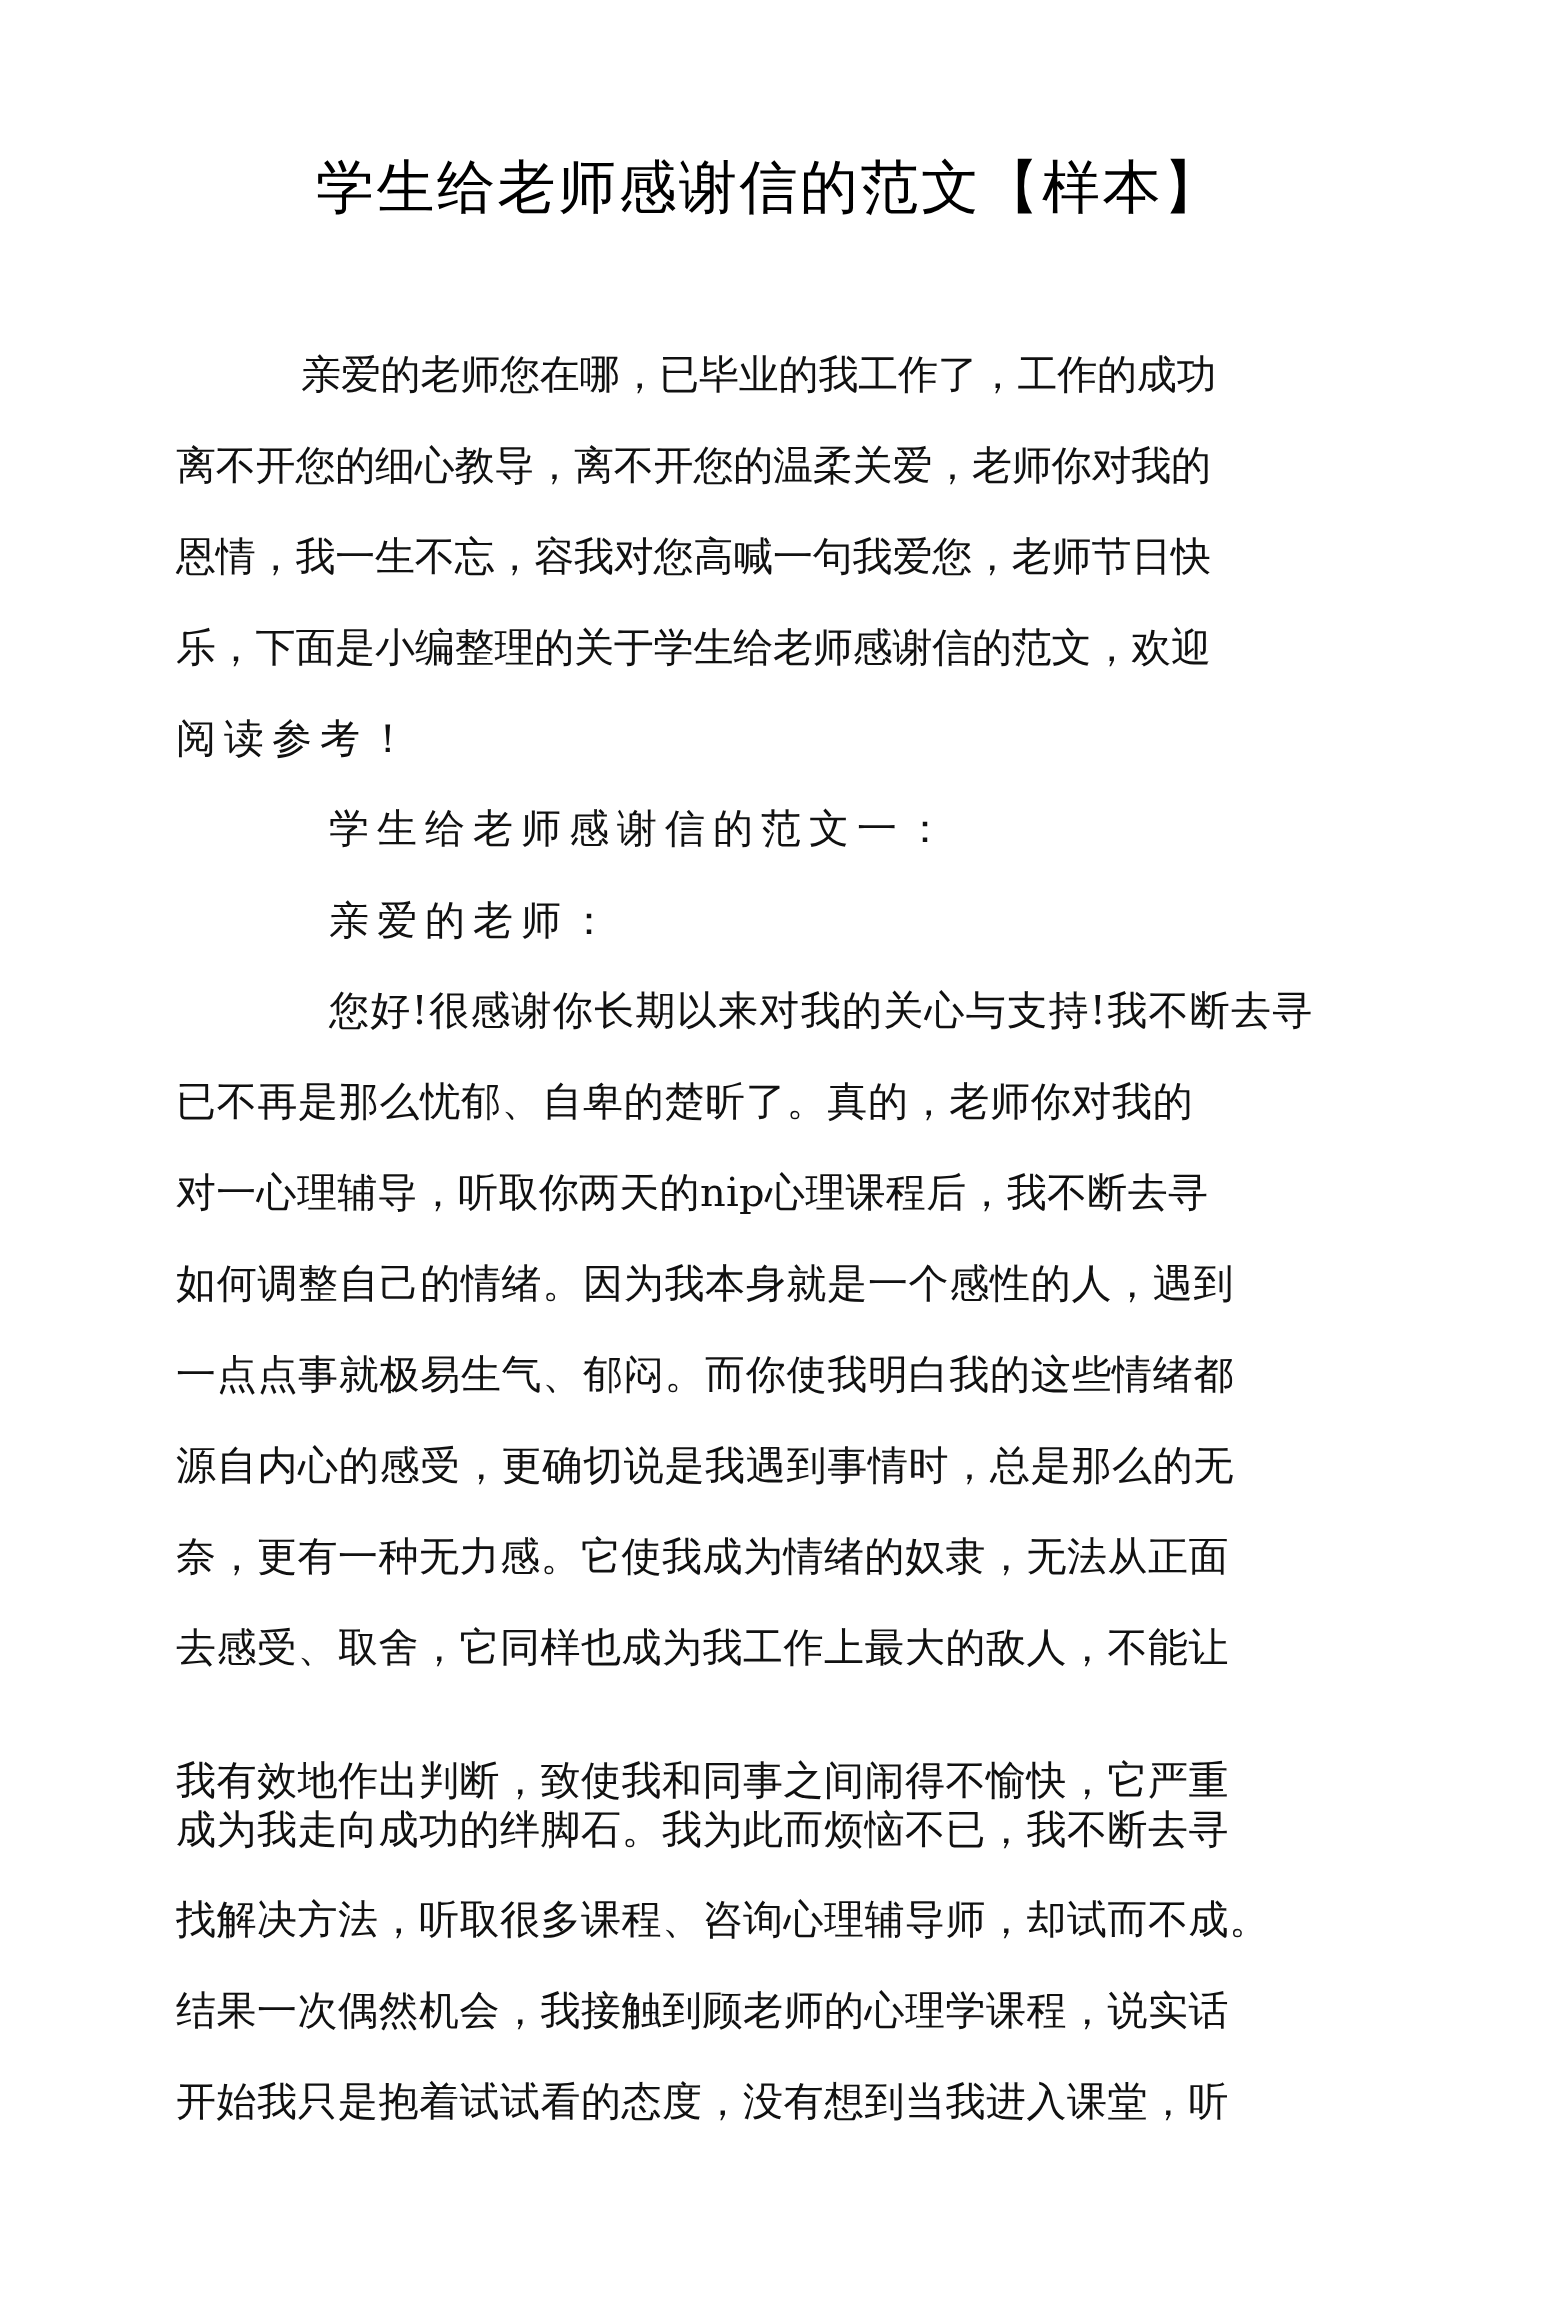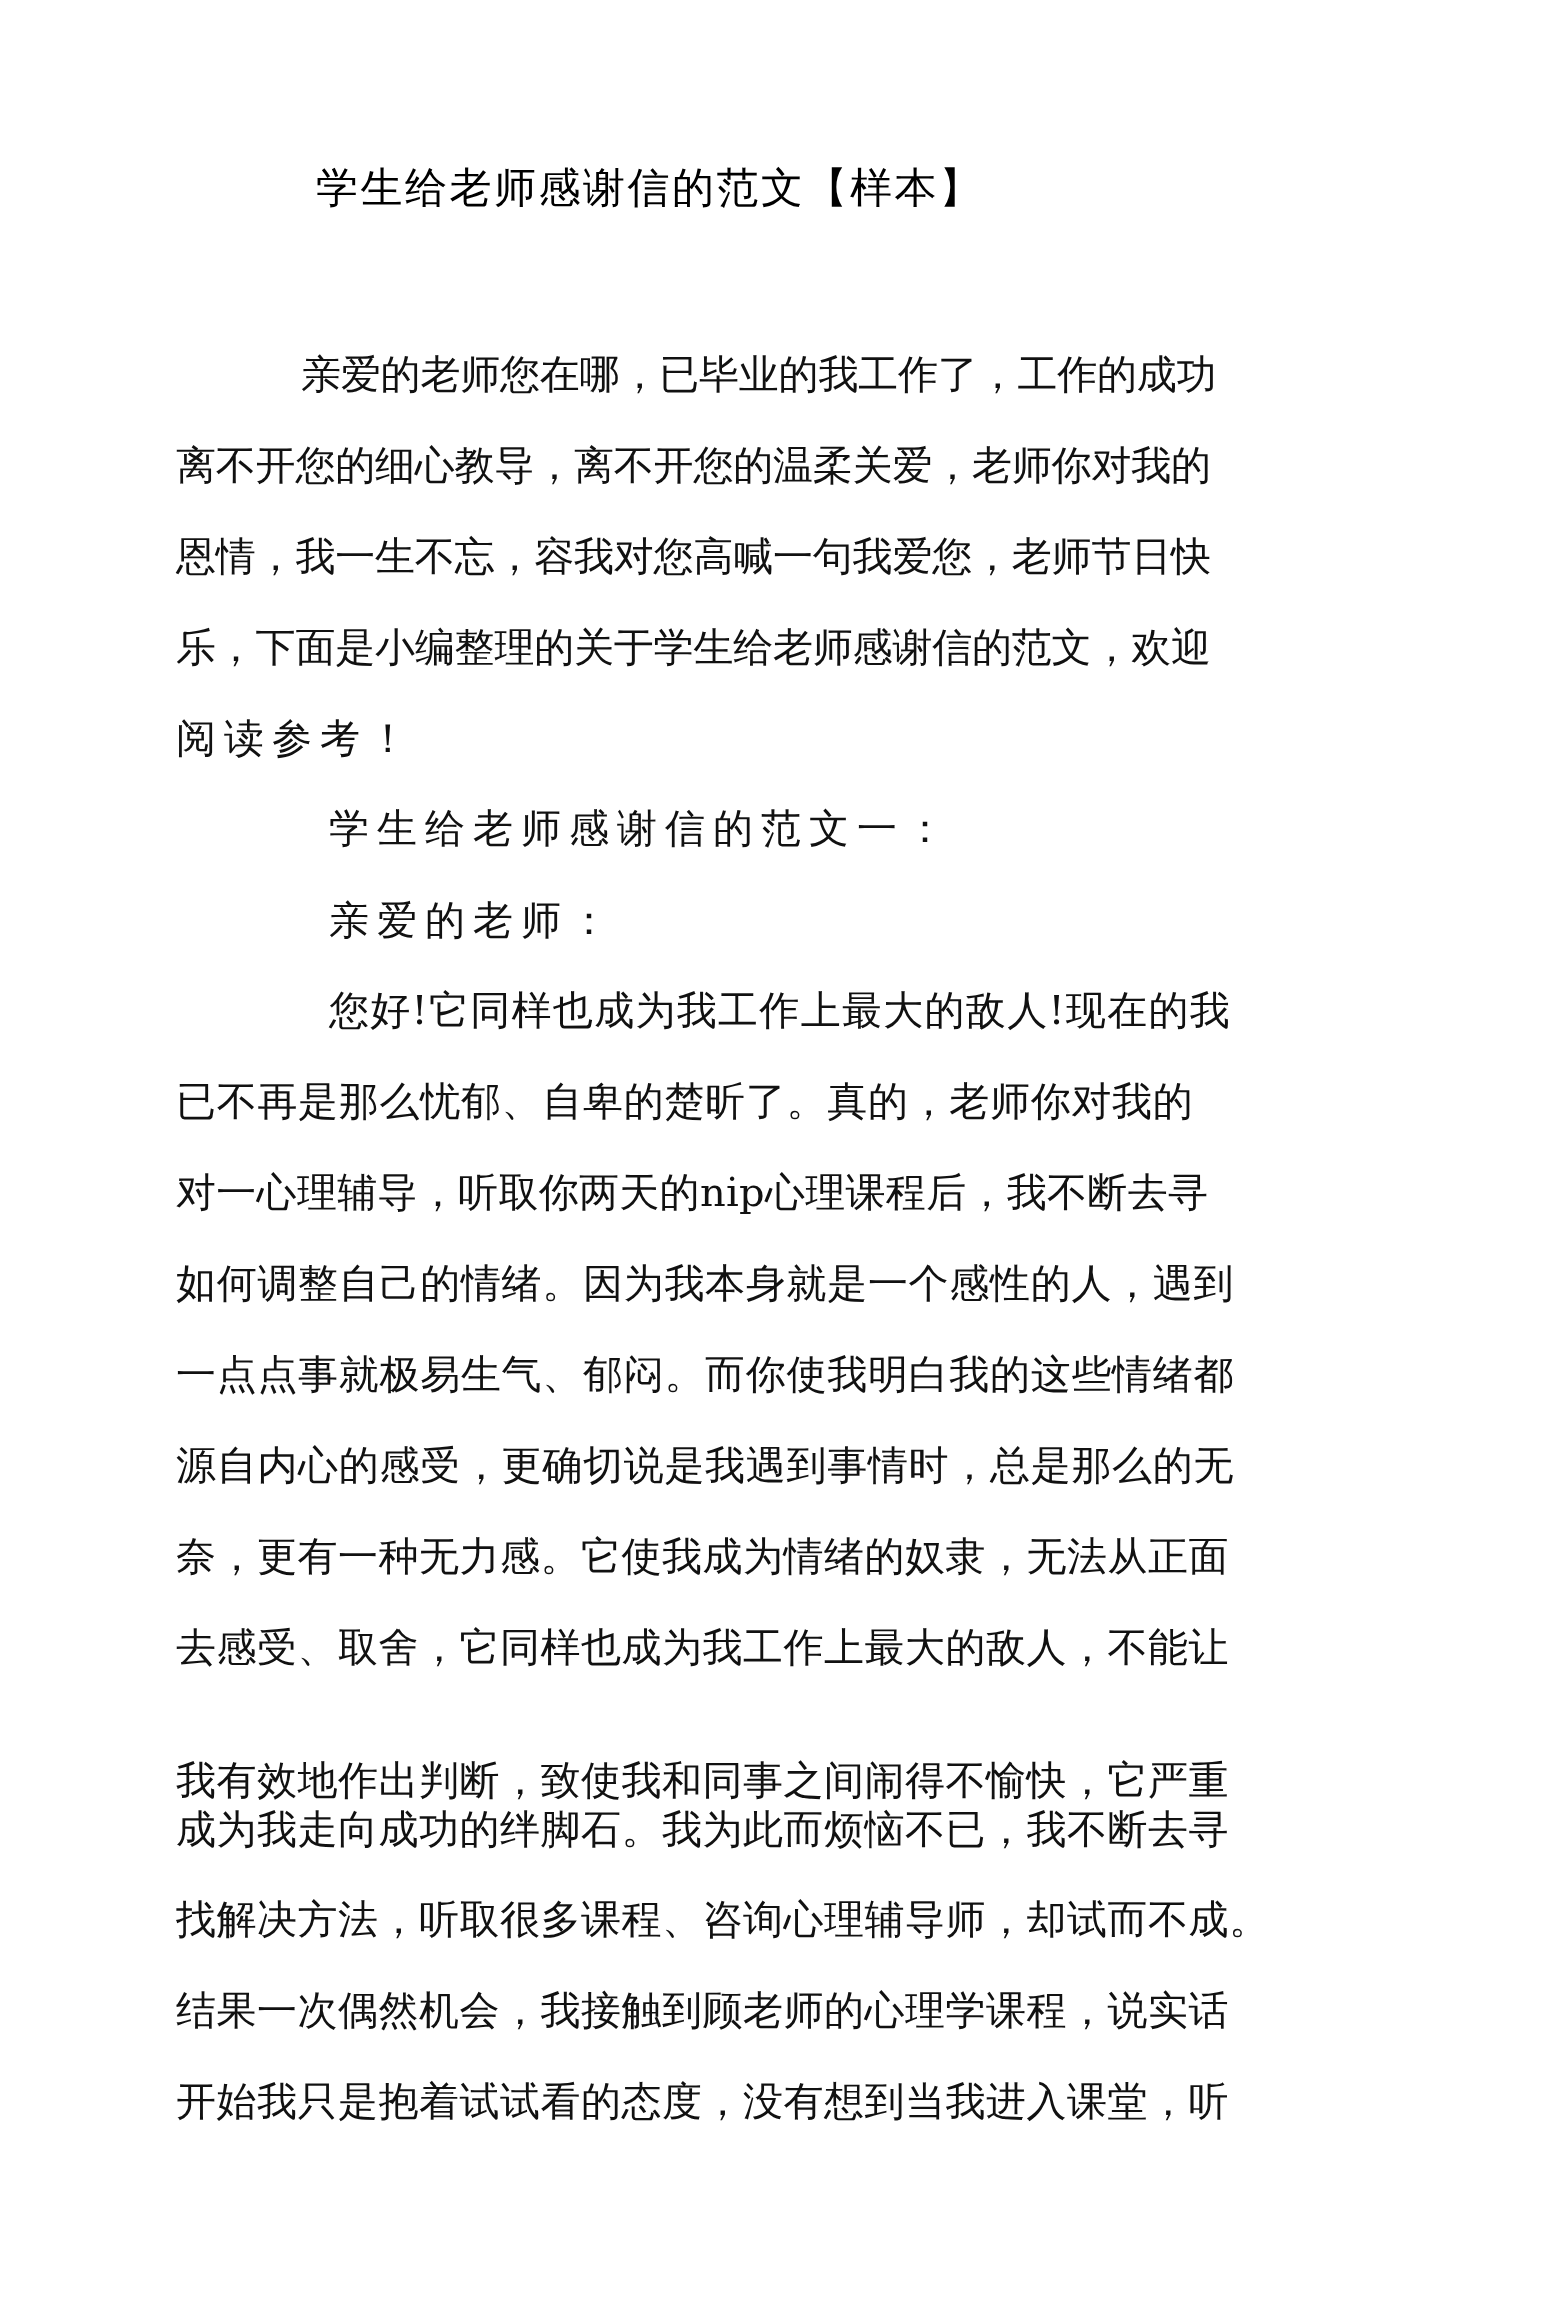--- a/index.html
+++ b/index.html
@@ -1,21 +1,21 @@
 <!DOCTYPE html>
 <html style="font-size:14px"><head>
 <meta charset="utf-8">
 <style>
   html, body { margin: 0; padding: 0; background: #ffffff; }
   body { width: 1568px; height: 2319px; position: relative; overflow: hidden; }
   .page { position: absolute; left: 0; top: 0; width: 1568px; height: 2319px; background: #ffffff; }
   .title {
     position: absolute; left: 316px; top: 148px; width: 905px; height: 79px;
     font-family: "DejaVu Serif", "Liberation Serif", serif;
-    font-size: 42px; line-height: 79px; color: #000;
+    font-size: 58px; line-height: 79px; color: #000;
     text-align: justify; text-align-last: justify; white-space: nowrap;
   }
   .line {
     position: absolute; height: 61px;
     font-family: "DejaVu Serif", "Liberation Serif", serif;
     font-size: 40px; line-height: 61px; color: #111;
     text-align: justify; text-align-last: justify; white-space: nowrap;
     overflow: visible;
   }
   .short { text-align: left; text-align-last: left; letter-spacing: 8px; }
@@ -28,21 +28,21 @@
 
   <div class="line" style="left: 301px; top: 344px; width: 1006px; letter-spacing: -0.2px; text-align: left; text-align-last: left;">亲爱的老师您在哪，已毕业的我工作了，工作的成功</div>
   <div class="line" style="left: 176px; top: 435px; width: 1137px; letter-spacing: -0.2px; text-align: left; text-align-last: left;">离不开您的细心教导，离不开您的温柔关爱，老师你对我的</div>
   <div class="line" style="left: 176px; top: 526px; width: 1137px; letter-spacing: -0.2px; text-align: left; text-align-last: left;">恩情，我一生不忘，容我对您高喊一句我爱您，老师节日快</div>
   <div class="line" style="left: 176px; top: 617px; width: 1137px; letter-spacing: -0.2px; text-align: left; text-align-last: left;">乐，下面是小编整理的关于学生给老师感谢信的范文，欢迎</div>
   <div class="line short" style="left:176px; top:708px; width:351px;">阅读参考！</div>
 
   <div class="line short" style="left:329px; top:798px; width:615px;">学生给老师感谢信的范文一：</div>
   <div class="line short" style="left:329px; top:890px; width:351px;">亲爱的老师：</div>
 
-  <div class="line" style="left: 329px; top: 980px; width: 1030px; letter-spacing: 1.3px; text-align: left; text-align-last: left;">您好!它同样也成为我工作上最大的敌人!现在的我</div>
+  <div class="line" style="left: 329px; top: 980px; width: 1030px; letter-spacing: 1.3px; text-align: left; text-align-last: left;">您好!很感谢你长期以来对我的关心与支持!我不断去寻</div>
   <div class="line" style="left: 176px; top: 1071px; width: 1159px; letter-spacing: 0.7px; text-align: left; text-align-last: left;">已不再是那么忧郁、自卑的楚昕了。真的，老师你对我的</div>
   <div class="line" style="left: 176px; top: 1162px; width: 1133px; letter-spacing: 0.3px; text-align: left; text-align-last: left;">对一心理辅导，听取你两天的nip心理课程后，我不断去寻</div>
   <div class="line" style="left: 176px; top: 1253px; width: 1159px; letter-spacing: 0.7px; text-align: left; text-align-last: left;">如何调整自己的情绪。因为我本身就是一个感性的人，遇到</div>
   <div class="line" style="left: 176px; top: 1344px; width: 1159px; letter-spacing: 0.7px; text-align: left; text-align-last: left;">一点点事就极易生气、郁闷。而你使我明白我的这些情绪都</div>
   <div class="line" style="left: 176px; top: 1435px; width: 1159px; letter-spacing: 0.7px; text-align: left; text-align-last: left;">源自内心的感受，更确切说是我遇到事情时，总是那么的无</div>
   <div class="line" style="left: 176px; top: 1526px; width: 1155px; letter-spacing: 0.5px; text-align: left; text-align-last: left;">奈，更有一种无力感。它使我成为情绪的奴隶，无法从正面</div>
   <div class="line" style="left: 176px; top: 1617px; width: 1155px; letter-spacing: 0.5px; text-align: left; text-align-last: left;">去感受、取舍，它同样也成为我工作上最大的敌人，不能让</div>
   <div class="line" style="left: 176px; top: 1707px; width: 1155px; letter-spacing: 0.5px; text-align: left; text-align-last: left; margin-top: 43px;">我有效地作出判断，致使我和同事之间闹得不愉快，它严重</div>
   <div class="line" style="left: 176px; top: 1799px; width: 1155px; letter-spacing: 0.5px; text-align: left; text-align-last: left;">成为我走向成功的绊脚石。我为此而烦恼不已，我不断去寻</div>
   <div class="line" style="left: 176px; top: 1889px; width: 1199px; letter-spacing: 0.5px; text-align: left; text-align-last: left;">找解决方法，听取很多课程、咨询心理辅导师，却试而不成。</div>

